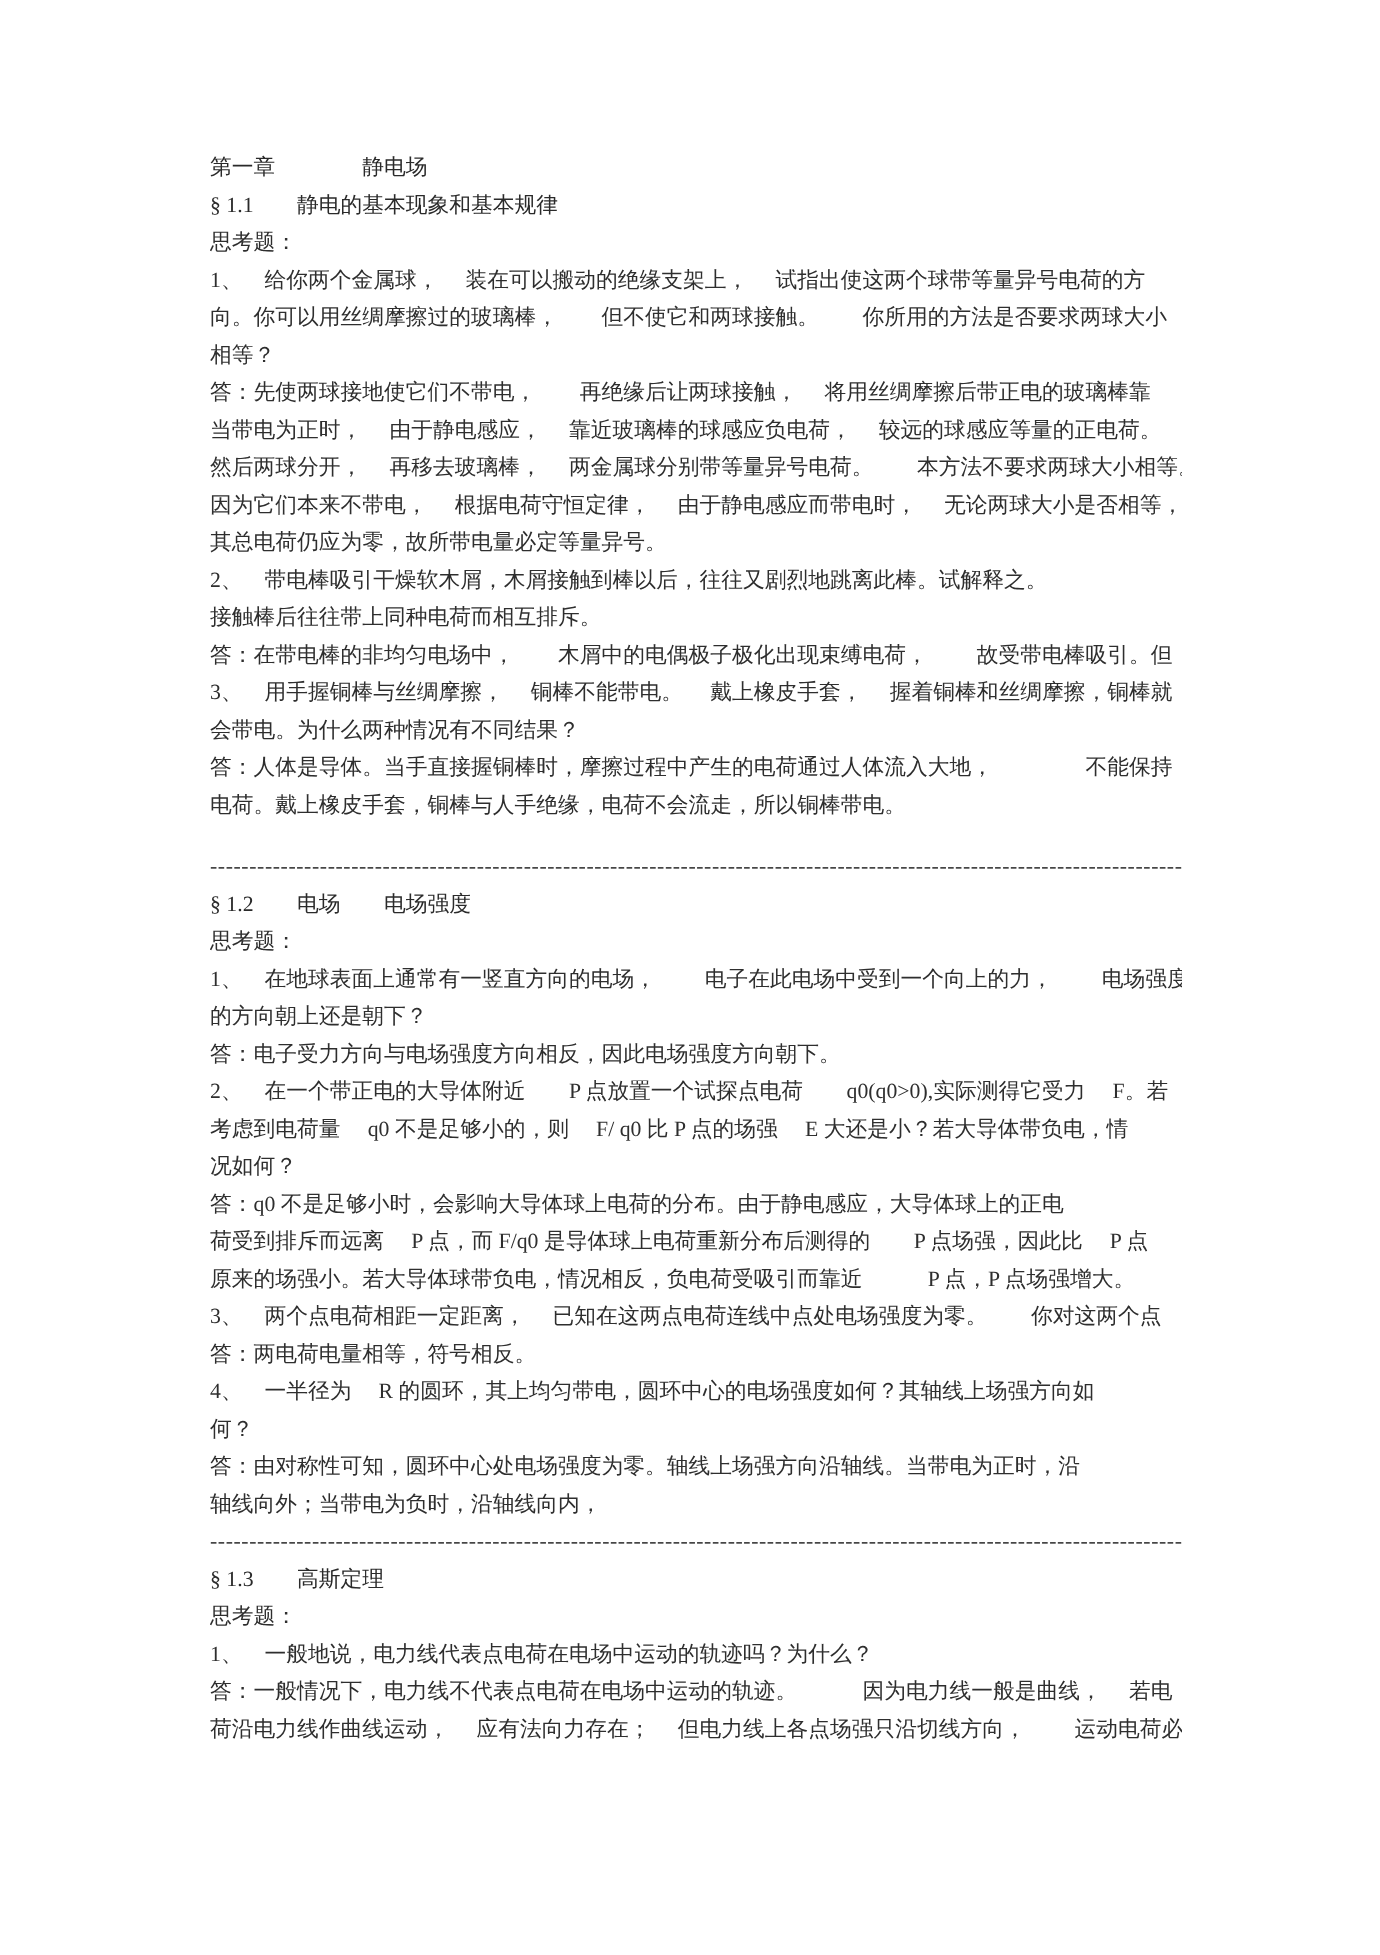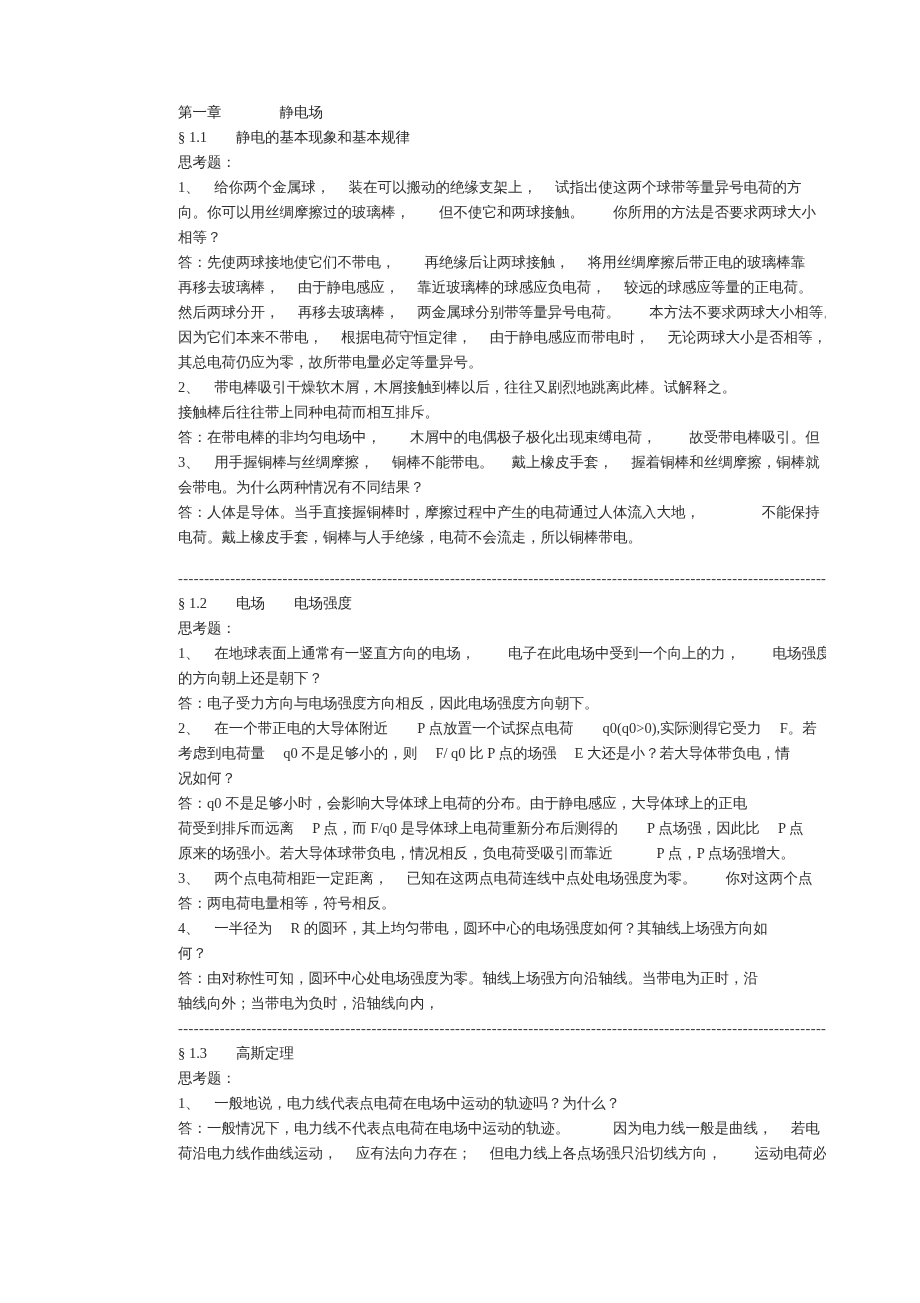--- a/index.html
+++ b/index.html
@@ -14,21 +14,20 @@
     box-sizing: border-box;
     background: #ffffff;
     padding: 100px 134px 0 140px;
     overflow: hidden;
     font-family: "Liberation Serif", "DejaVu Serif", serif;
     font-size: 14.5px;
     color: #2e2e2e;
   }
   .doc-body {
     width: 648px;
-    margin-left: 38px;
   }
   .line {
     height: 25px;
     line-height: 25px;
     white-space: pre;
     overflow: hidden;
   }
   .line.blank {
     height: 16px;
   }
@@ -46,21 +45,21 @@
 
 <div class="page">
   <div class="doc-body">
       <div class="line chapter-title">第一章　　　　静电场</div>
       <div class="line section-heading">§ 1.1　　静电的基本现象和基本规律</div>
       <div class="line label">思考题：</div>
       <div class="line text">1、　给你两个金属球，　 装在可以搬动的绝缘支架上，　 试指出使这两个球带等量异号电荷的方</div>
       <div class="line text">向。你可以用丝绸摩擦过的玻璃棒，　　但不使它和两球接触。　　你所用的方法是否要求两球大小</div>
       <div class="line text">相等？</div>
       <div class="line text">答：先使两球接地使它们不带电，　　再绝缘后让两球接触，　 将用丝绸摩擦后带正电的玻璃棒靠</div>
-      <div class="line text">再移去玻璃棒，　 由于静电感应，　 靠近玻璃棒的球感应负电荷，　 较远的球感应等量的正电荷。</div>
+      <div class="line text">当带电为正时，　 由于静电感应，　 靠近玻璃棒的球感应负电荷，　 较远的球感应等量的正电荷。</div>
       <div class="line text">然后两球分开，　 再移去玻璃棒，　 两金属球分别带等量异号电荷。　　本方法不要求两球大小相等。</div>
       <div class="line text">因为它们本来不带电，　 根据电荷守恒定律，　 由于静电感应而带电时，　 无论两球大小是否相等，</div>
       <div class="line text">其总电荷仍应为零，故所带电量必定等量异号。</div>
       <div class="line text">2、　带电棒吸引干燥软木屑，木屑接触到棒以后，往往又剧烈地跳离此棒。试解释之。</div>
       <div class="line text">接触棒后往往带上同种电荷而相互排斥。</div>
       <div class="line text">答：在带电棒的非均匀电场中，　　木屑中的电偶极子极化出现束缚电荷，　　 故受带电棒吸引。但</div>
       <div class="line text">3、　用手握铜棒与丝绸摩擦，　 铜棒不能带电。　 戴上橡皮手套，　 握着铜棒和丝绸摩擦，铜棒就</div>
       <div class="line text">会带电。为什么两种情况有不同结果？</div>
       <div class="line text">答：人体是导体。当手直接握铜棒时，摩擦过程中产生的电荷通过人体流入大地，　　　　 不能保持</div>
       <div class="line text">电荷。戴上橡皮手套，铜棒与人手绝缘，电荷不会流走，所以铜棒带电。</div>

